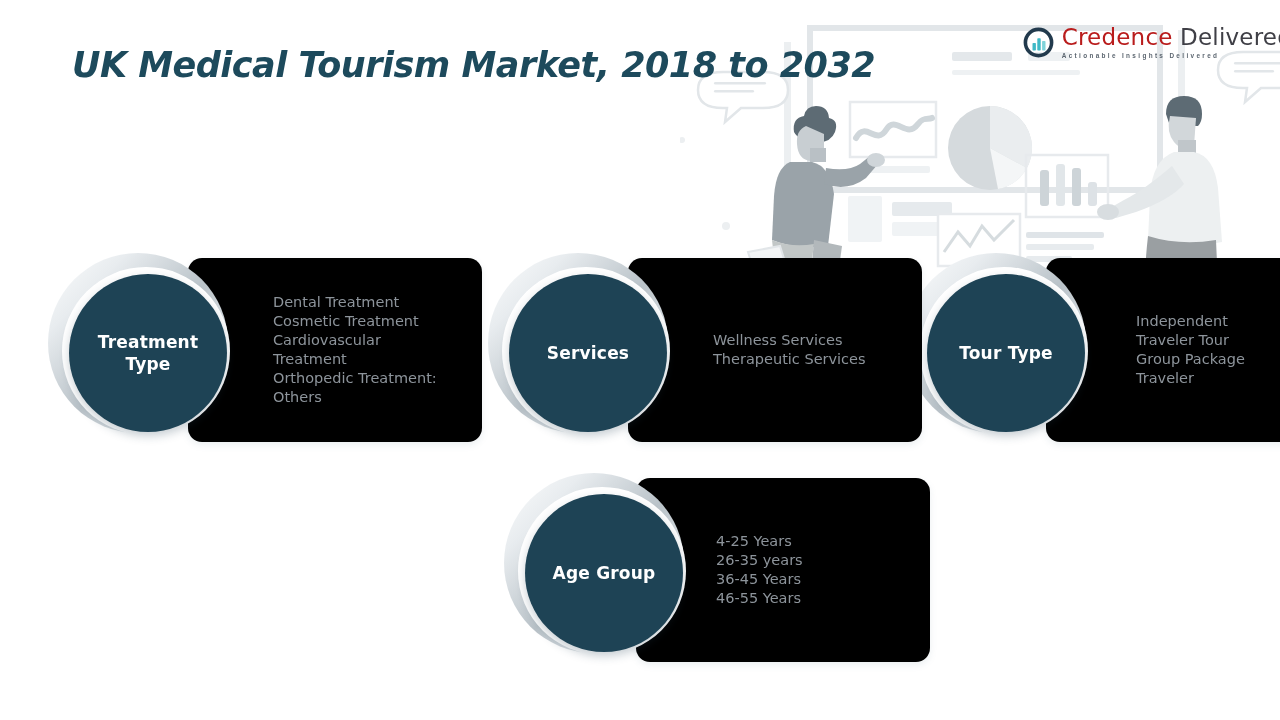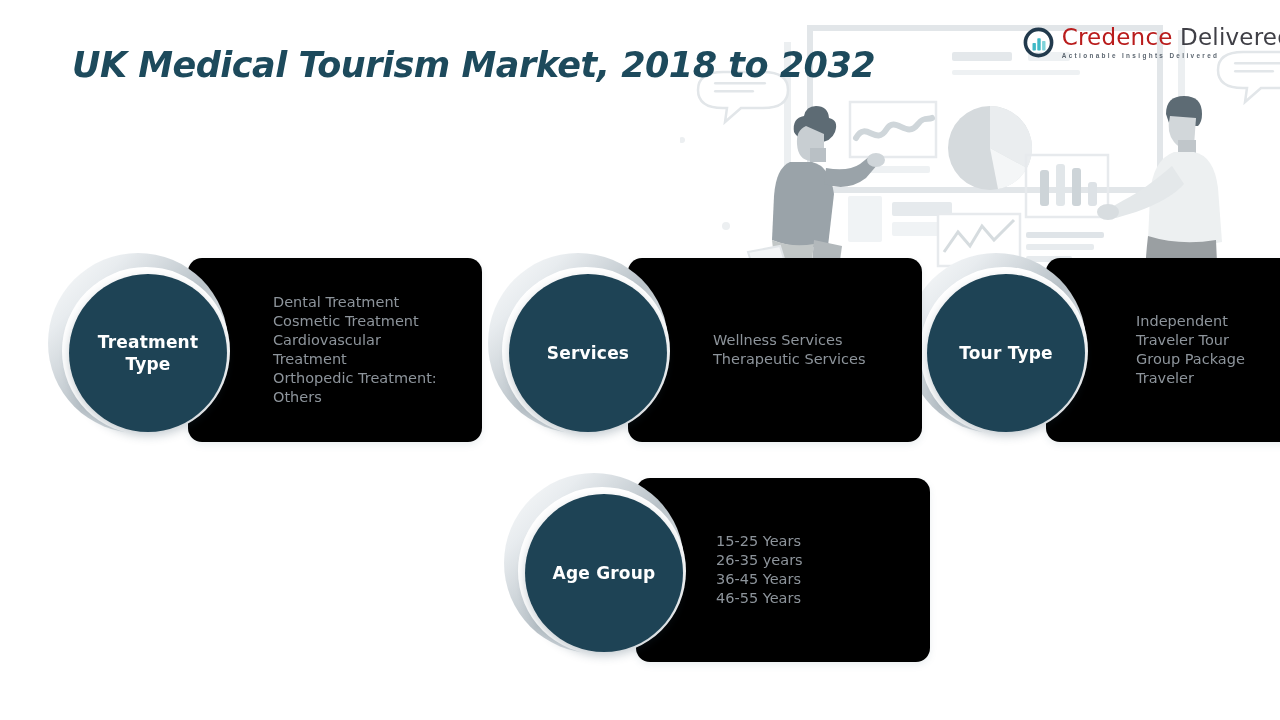--- a/index.html
+++ b/index.html
@@ -335,21 +335,21 @@
         </div>
       </div>
     </div>
   </div>
 
   <div class="row row-bottom">
 
 
     <div class="group" style="left:448px; width:442px;">
       <div class="panel" style="left:148px; width:294px;">
-        <div class="panel-text" style="left:80px;">15-25 Years
+        <div class="panel-text" style="left:80px;">4-25 Years
 26-35 years
 36-45 Years
 46-55 Years</div>
       </div>
       <div class="badge" style="left:16px;">
         <div class="ring"></div>
         <div class="ring-inner"></div>
         <div class="disc">
           <span class="disc-label">Age Group</span>
         </div>

